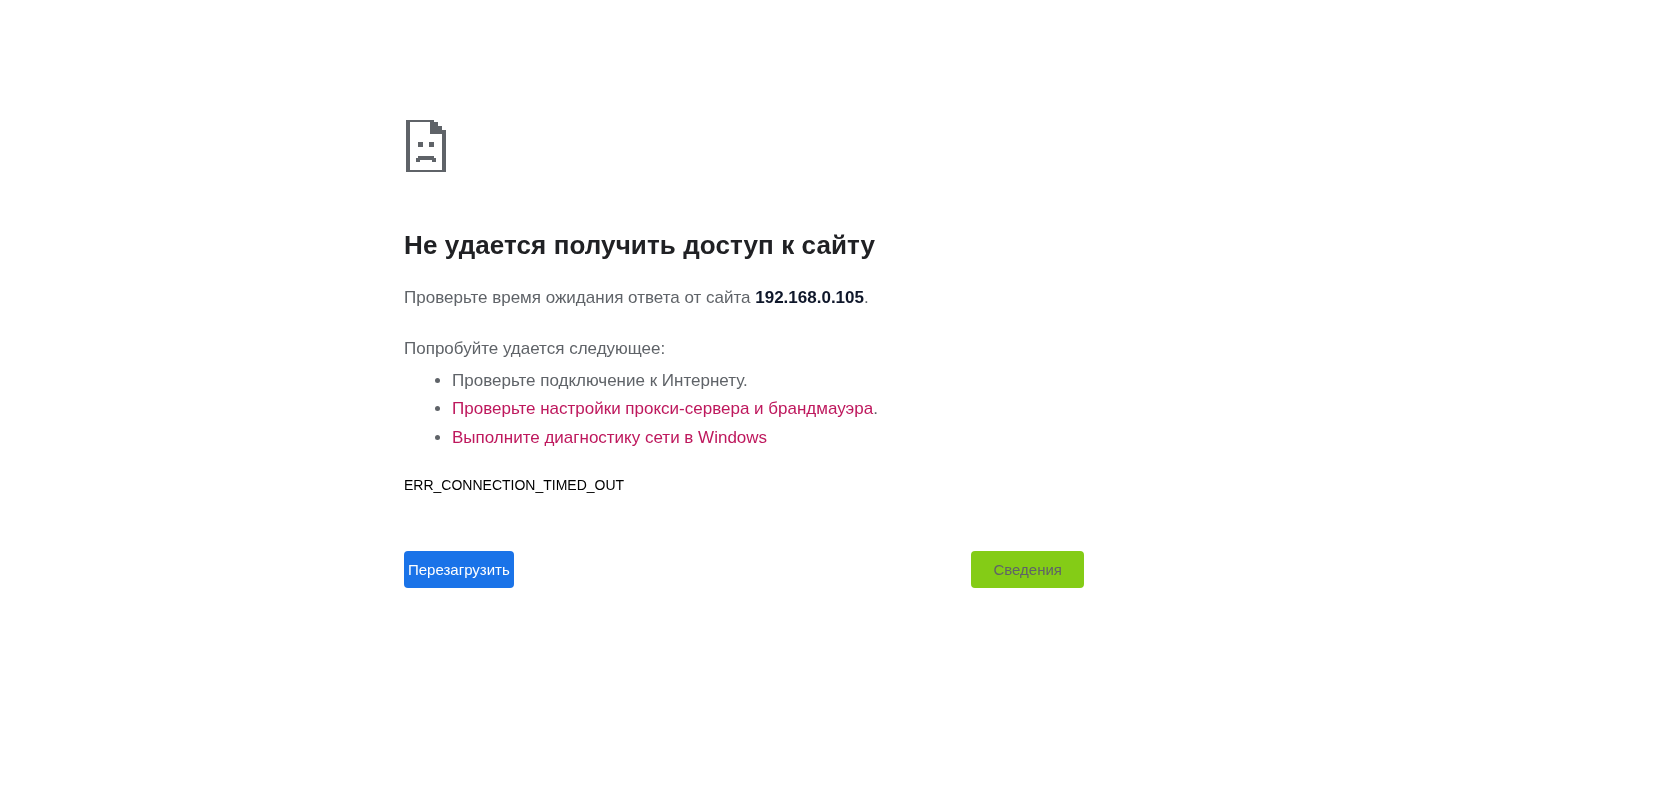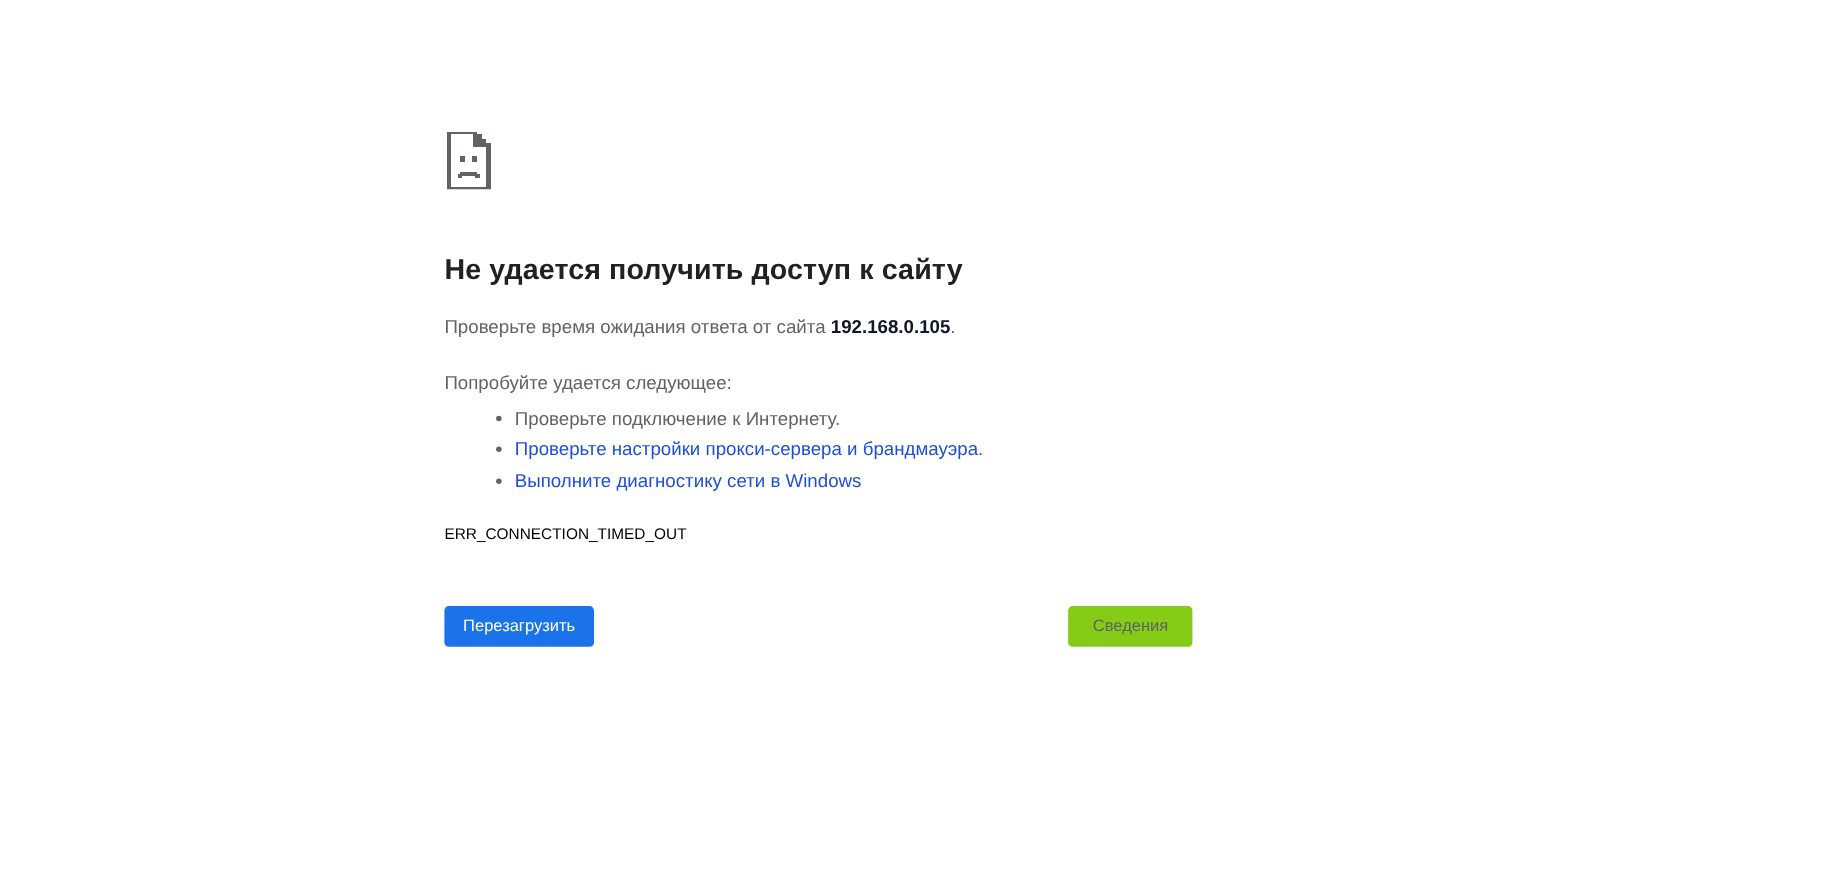--- a/index.html
+++ b/index.html
@@ -49,43 +49,42 @@
     }
     ul {
       list-style: disc;
       padding-left: 48px;
       margin-bottom: 24px;
     }
     ul li {
       font-size: 17px;
       color: #5f6368;
       line-height: 1.7;
-      margin-left: 16px;
     }
     ul li a {
-      color: #1d4ed8;
+      color: #be185d;
       text-decoration: none;
     }
     .error-code {
       font-size: 14px;
       color: #000000;
       margin-bottom: 58px;
     }
     .button-row {
       display: flex;
       justify-content: space-between;
       align-items: center;
       width: 680px;
     }
     .reload-btn {
       background: #1a73e8;
       color: #fff;
       border: none;
       font-size: 15px;
-      padding: 10px 17px;
+      padding: 10px 4px;
       border-radius: 4px;
       cursor: pointer;
       font-family: inherit;
     }
     .details-btn {
       background: #84cc16;
       color: #5f6368;
       border: 4px solid #84cc16;
       font-size: 15px;
       padding: 6px 18px;

